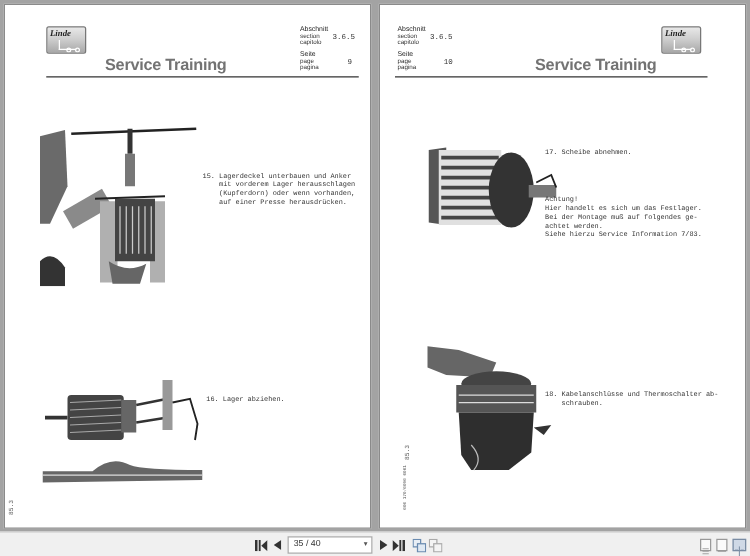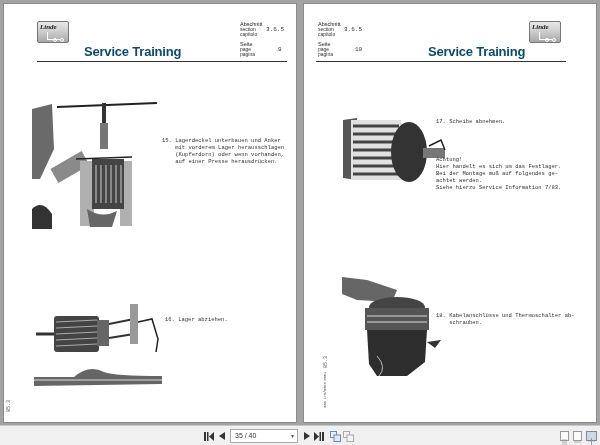--- a/index.html
+++ b/index.html
@@ -11,21 +11,21 @@
   .page.right { left: 303px; width: 294px; }
 
   .logo { position: absolute; width: 32px; height: 22px; border: 1px solid #777; border-radius: 2px;
           background: linear-gradient(#e8e8e8 0%, #cfcfcf 45%, #a8a8a8 100%); overflow: hidden; }
   .logo .brand { position: absolute; top: 1px; left: 2px; font-family: "Liberation Serif", serif; font-style: italic;
                  font-weight: bold; font-size: 7px; color: #222; }
   .logo .truck { position: absolute; left: 9px; top: 10px; width: 14px; height: 8px; border-left: 1px solid #fff; border-bottom: 1px solid #fff; }
   .logo .w1, .logo .w2 { position: absolute; top: 16px; width: 4px; height: 4px; border-radius: 50%; border: 1px solid #fff; }
   .logo .w1 { left: 15px; } .logo .w2 { left: 22px; }
 
-  .title { position: absolute; font-weight: bold; font-size: 13px; color: #0c4a6e; letter-spacing: -0.2px; }
+  .title { position: absolute; font-weight: bold; font-size: 13px; color: #737373; letter-spacing: -0.2px; }
   .rule { position: absolute; height: 1px; background: #333; }
 
   .meta { position: absolute; font-size: 5px; color: #333; line-height: 5px; }
   .meta .lbl { font-size: 5.5px; color: #222; }
   .meta .val { position: absolute; font-family: "Liberation Mono", monospace; font-size: 6px; color: #333; }
 
   .step { position: absolute; font-family: "Liberation Mono", monospace; font-size: 5.5px; line-height: 7px; color: #333; white-space: pre; }
 
   .fig { position: absolute; }
   .sidecode { position: absolute; font-family: "Liberation Mono", monospace; font-size: 5px; color: #555; writing-mode: vertical-rl; transform: rotate(180deg); }

